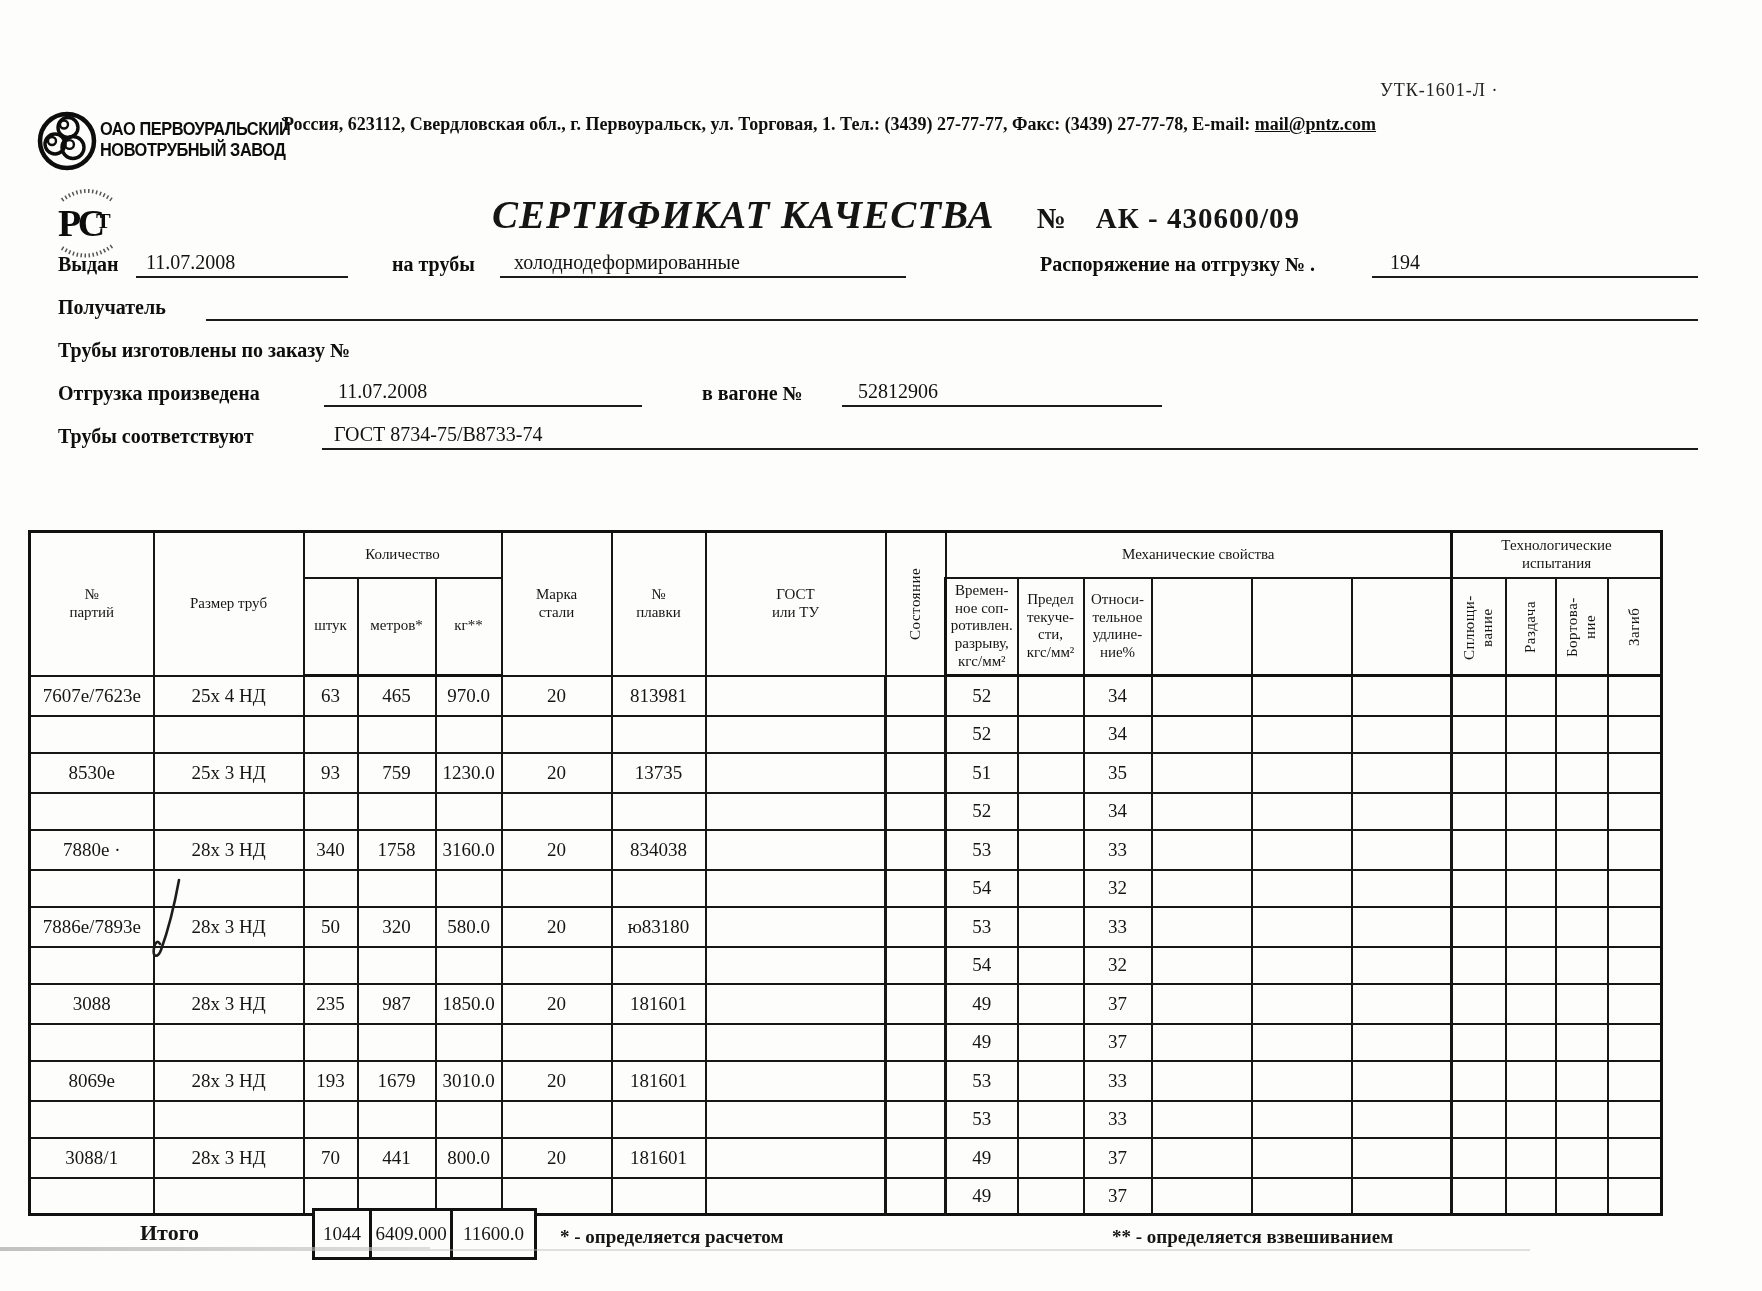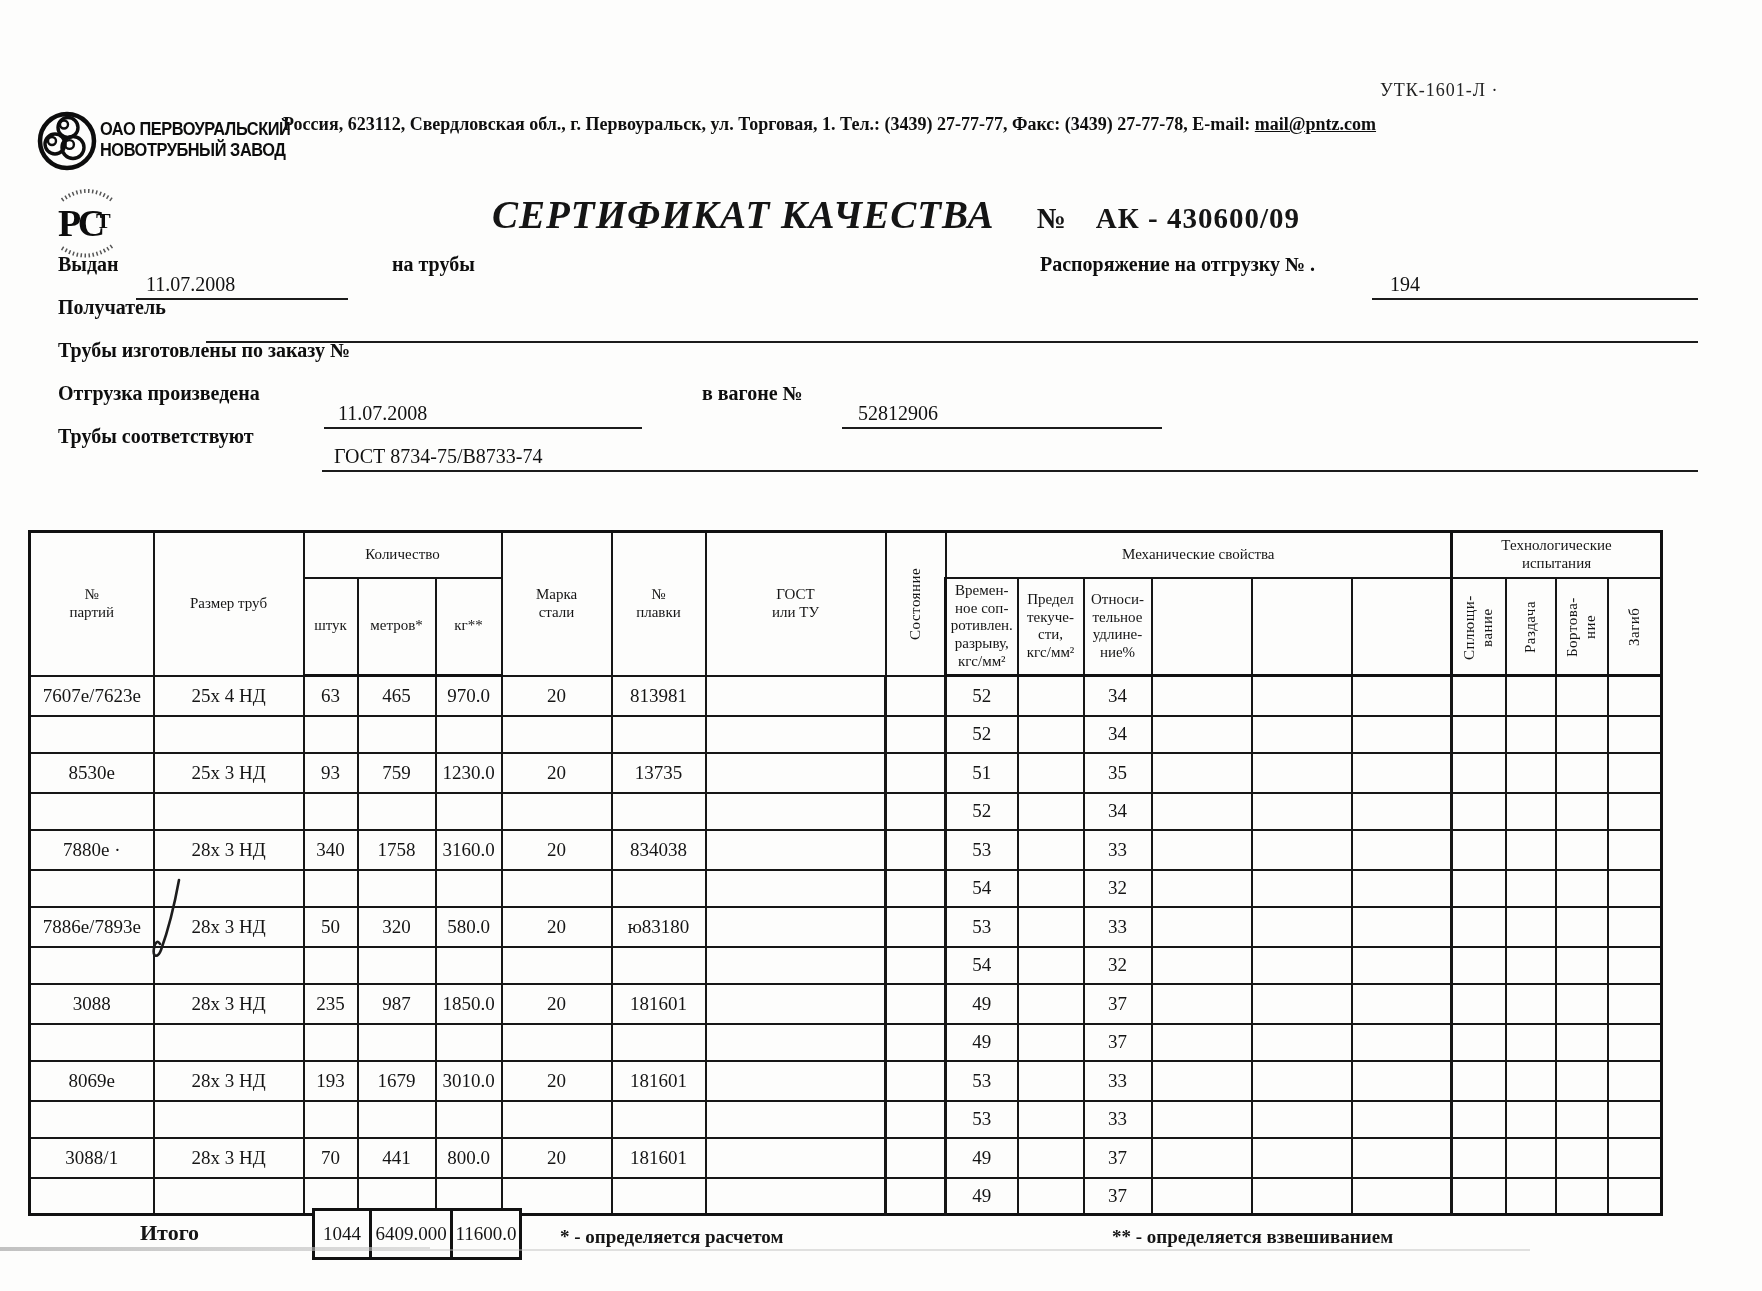--- a/index.html
+++ b/index.html
@@ -28,21 +28,21 @@
 
   .rst-wrap { top: 180px; left: 52px; width: 70px; height: 84px; }
 
   .title-line { top: 192px; left: 492px; white-space: nowrap; }
   .title-main { font-style: italic; font-weight: bold; font-size: 39px; letter-spacing: 1px; }
   .title-no   { font-weight: bold; font-size: 29px; margin-left: 38px; }
   .title-num  { font-weight: bold; font-size: 29px; margin-left: 26px; letter-spacing: 1px; }
 
   
   .flabel { font-weight: bold; font-size: 20px; white-space: nowrap; color:#0e0e0e; }
-  .fline  { border-bottom: 2.5px solid #1c1c1c; height: 27px; font-size: 20px; white-space: nowrap; color:#111;margin-top:22px; }
+  .fline  { border-bottom: 2.5px solid #1c1c1c; height: 27px; font-size: 20px; white-space: nowrap; color:#111; }
 
   
   table.cert {
     position: absolute; left: 28px; top: 530px;
     border-collapse: collapse; table-layout: fixed;
   }
   table.cert th, table.cert td {
     border: 2px solid #161616;
     text-align: center; vertical-align: middle;
     overflow: hidden;
@@ -69,21 +69,21 @@
   thead tr.h2 th { border-bottom: 3px solid #111; }
   tbody td:nth-child(9), tbody td:nth-child(10), tbody td:nth-child(16) { border-left-width: 3px; }
 
   
   .total-label { top: 1220px; left: 140px; width: 155px; text-align: left;
     font-weight: bold; font-size: 22px; }
   .total-cells { top: 1208px; left: 305px; display: flex; }
   .tcell { border: 3px solid #111; height: 52px; line-height: 46px;
     text-align: center; font-size: 19px; background: #fdfdfc; }
   .tcell + .tcell { margin-left: -3px; }
-  .tc1 { width: 60px; margin-left: 7px; } .tc2 { width: 84px; } .tc3 { width: 72px; }
+  .tc1 { width: 60px; margin-left: 7px; } .tc2 { width: 84px; } .tc3 { width: 87px; }
   .note { font-weight: bold; font-size: 19px; white-space: nowrap; }
   .note1 { top: 1226px; left: 560px; }
   .note2 { top: 1226px; left: 1112px; }
 
   .check-wrap { top: 876px; left: 146px; width: 44px; height: 92px; }
 
   .scan-streak1 { top: 1247px; left: 0; width: 430px; height: 4px;
     background: linear-gradient(to right,#9a9a9a,#c9c9c9); opacity: .6; }
   .scan-streak2 { top: 1249px; left: 430px; width: 1100px; height: 2px;
     background: #bdbdbd; opacity: .45; }
@@ -125,20 +125,21 @@
 
   <div class="abs title-line">
     <span class="title-main">СЕРТИФИКАТ КАЧЕСТВА</span>
     <span class="title-no">№</span>
     <span class="title-num">АК - 430600/09</span>
   </div>
 
   <span class="abs flabel" style="left:58px; top:253px;">Выдан</span>
   <span class="abs fline" style="left:136px; top:251px; width:212px; padding-left:10px;">11.07.2008</span>
   <span class="abs flabel" style="left:392px; top:253px;">на трубы</span>
+  <span class="abs fline" style="left:500px; top:251px; width:406px; padding-left:14px;">холоднодеформированные</span>
   <span class="abs flabel" style="left:1040px; top:253px;">Распоряжение на отгрузку № .</span>
   <span class="abs fline" style="left:1372px; top:251px; width:326px; padding-left:18px;">194</span>
 
   <span class="abs flabel" style="left:58px; top:296px;">Получатель</span>
   <span class="abs fline" style="left:206px; top:294px; width:1492px;"></span>
 
   <span class="abs flabel" style="left:58px; top:339px;">Трубы изготовлены по заказу №</span>
 
   <span class="abs flabel" style="left:58px; top:382px;">Отгрузка произведена</span>
   <span class="abs fline" style="left:324px; top:380px; width:318px; padding-left:14px;">11.07.2008</span>

